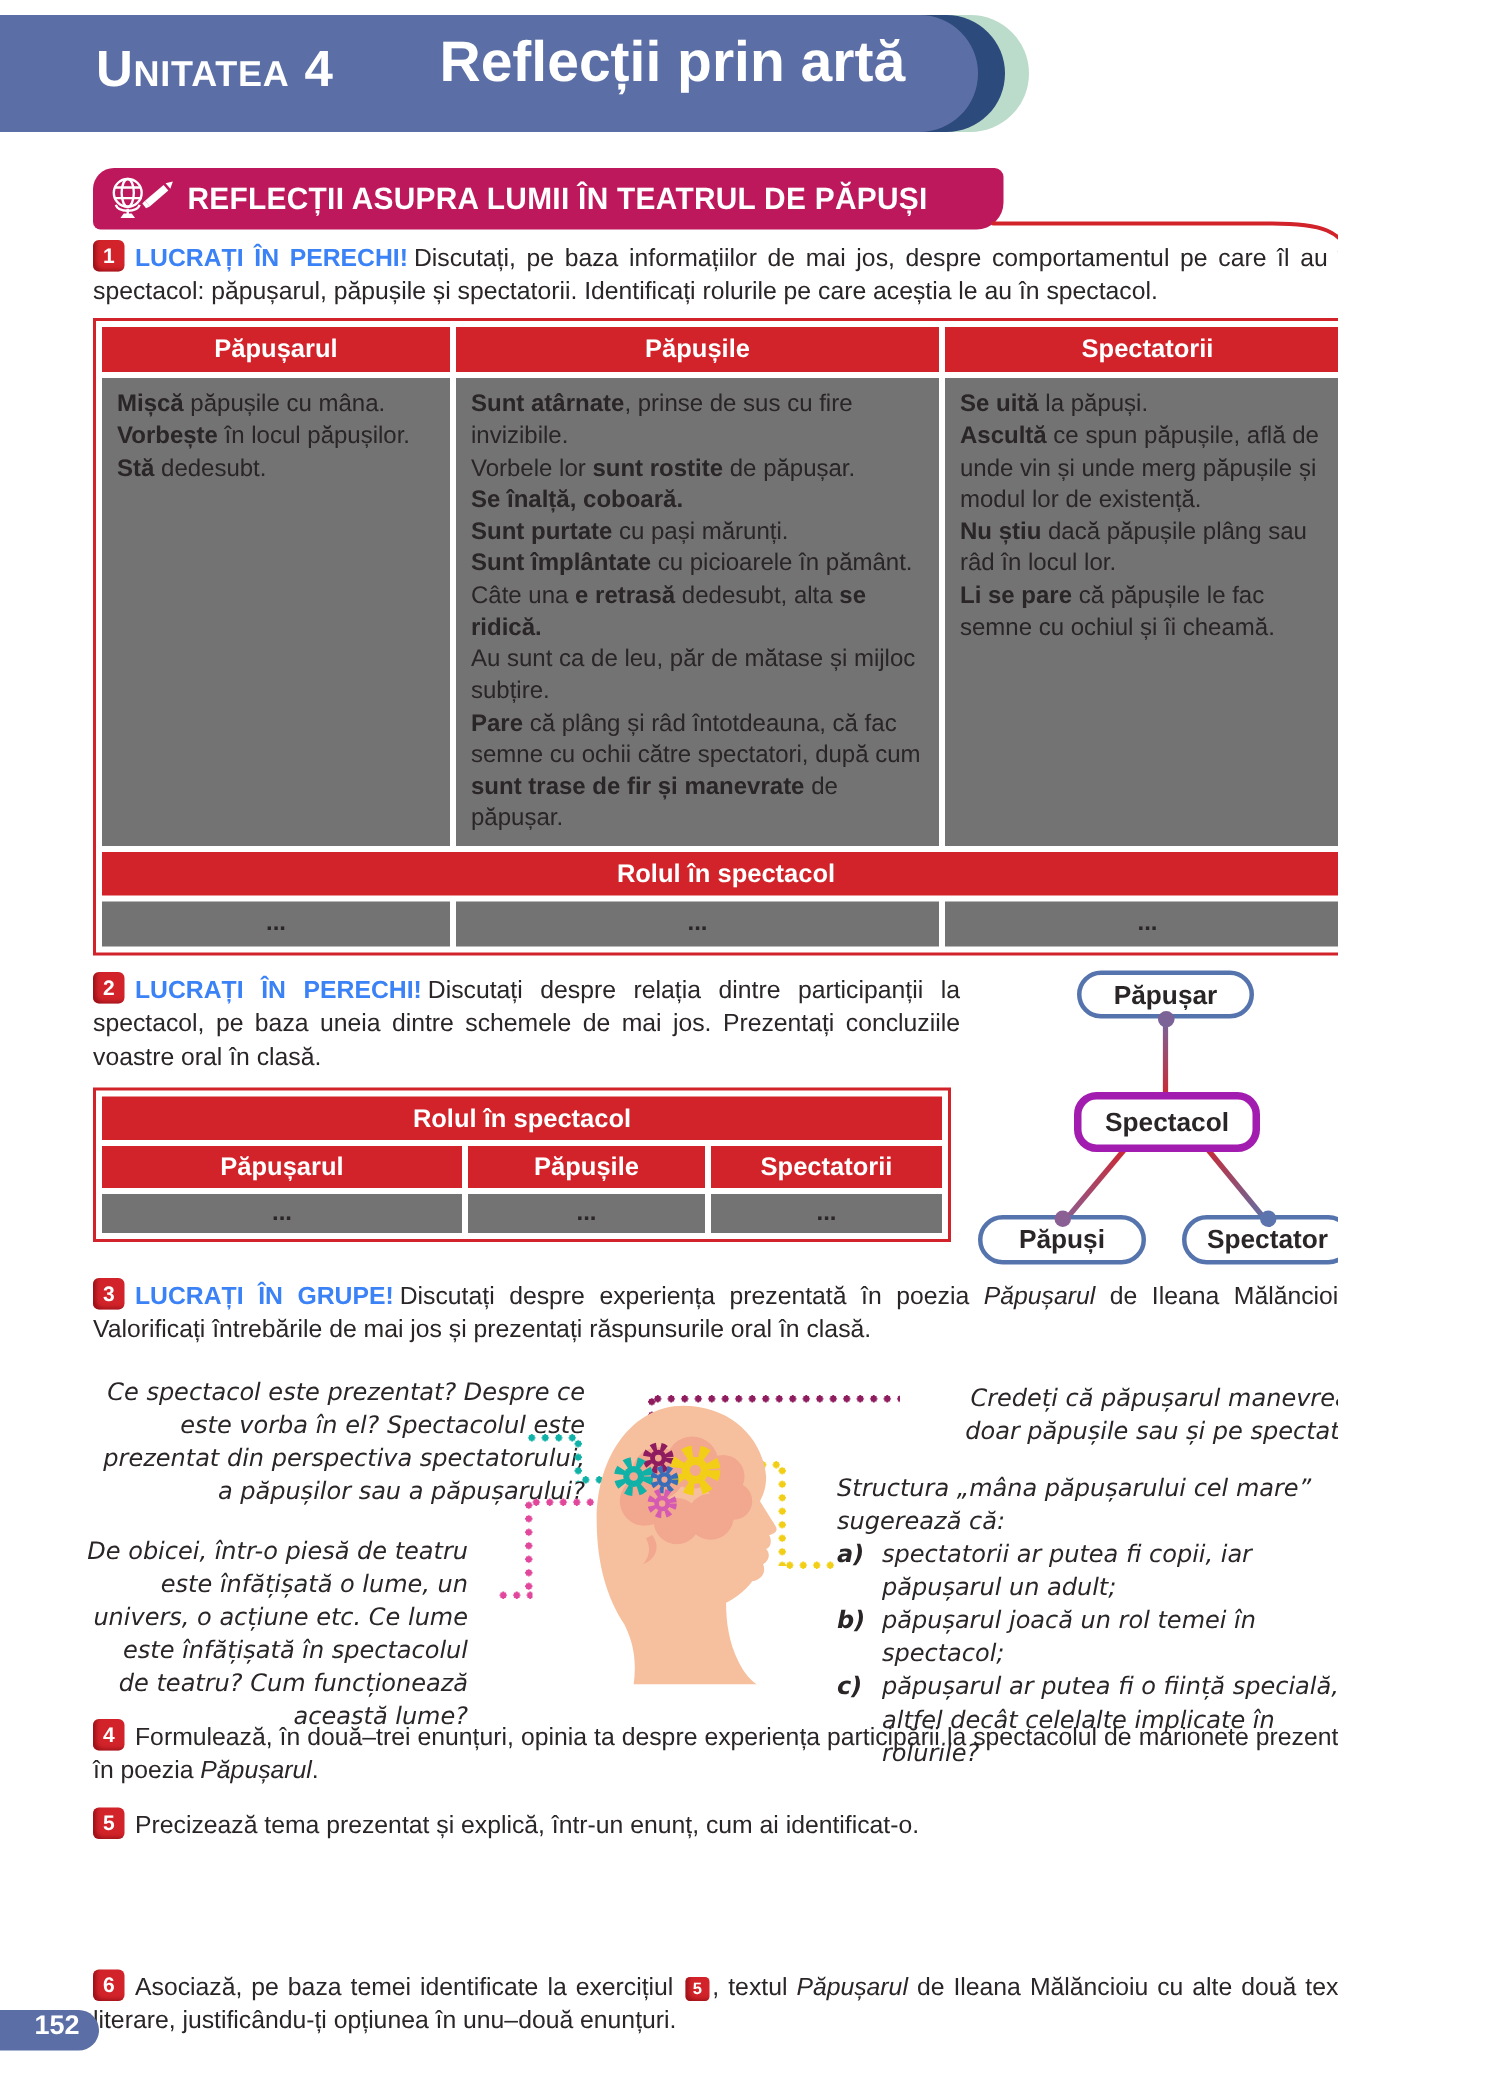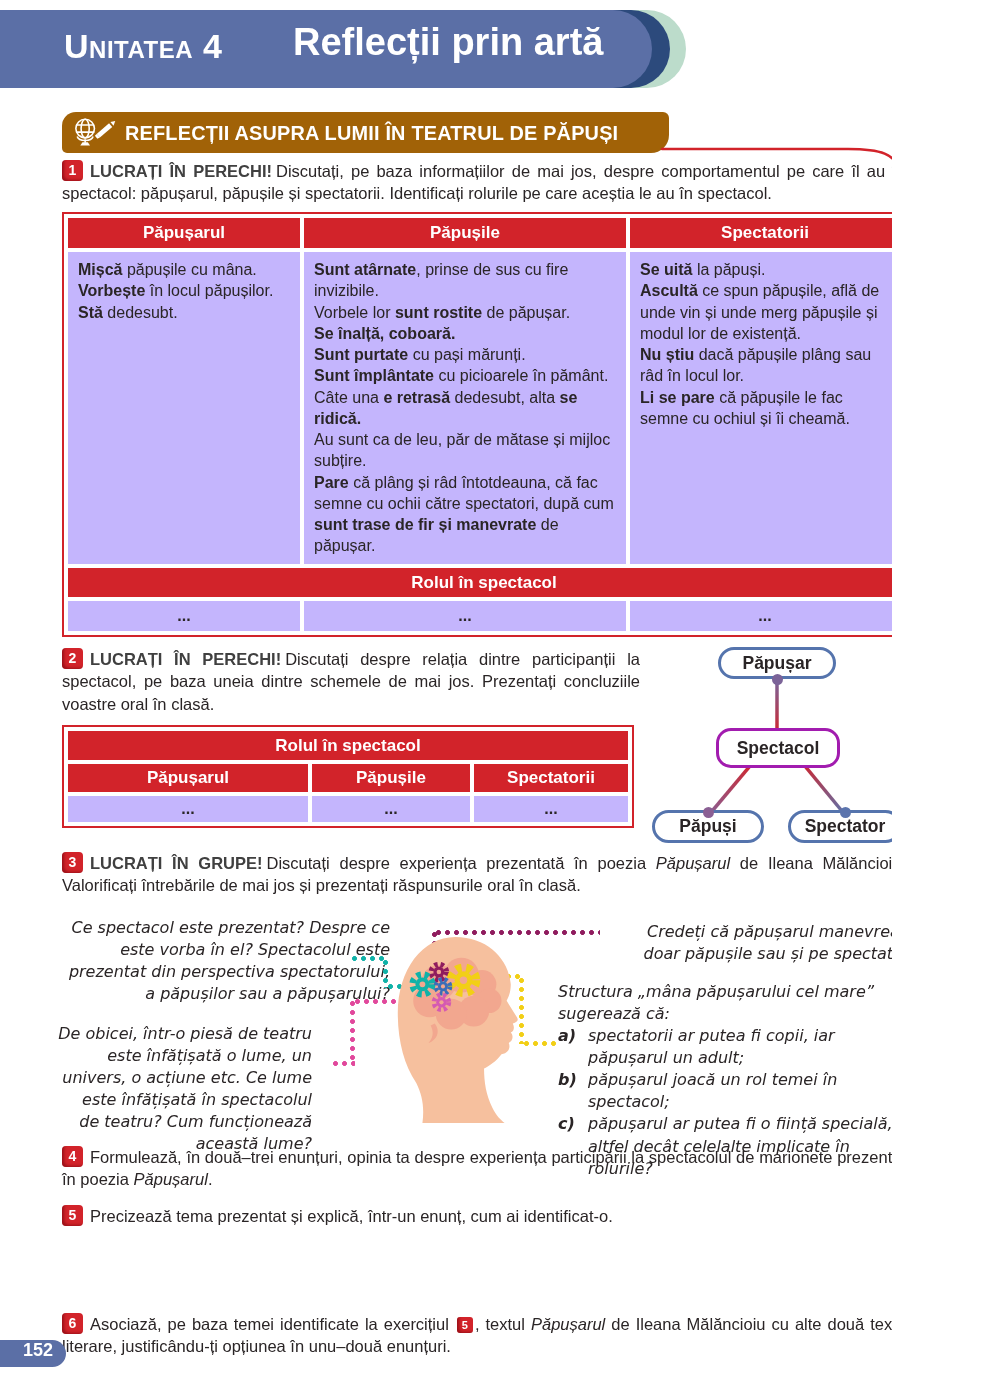--- a/index.html
+++ b/index.html
@@ -9,64 +9,64 @@
   
   .band-layer{position:absolute;top:10px;left:0;height:78px;border-radius:0 40px 40px 0;}
   .band-mint{width:686px;background:#bcdccb;}
   .band-navy{width:670px;background:#2c4a7c;}
   .band-blue{width:652px;background:#5b6fa6;}
   .unit-label{position:absolute;top:27px;left:64px;color:#fff;font-weight:bold;
               font-size:34px;font-variant:small-caps;letter-spacing:.5px;}
   .unit-title{position:absolute;top:21px;left:293px;color:#fff;font-weight:bold;font-size:38px;}
 
   
-  .banner{position:absolute;top:112px;left:62px;width:607px;height:41px;background:#a16207;
+  .banner{position:absolute;top:112px;left:62px;width:607px;height:41px;background:#be185d;
           border-radius:14px 6px 18px 5px;display:flex;align-items:center;}
   .banner-icon{margin-left:9px;flex:0 0 auto;}
   .banner-title{color:#fff;font-weight:bold;font-size:20.5px;margin-left:8px;letter-spacing:.2px;
                 transform:scaleX(.97);transform-origin:left center;white-space:nowrap;}
   .swoosh{position:absolute;top:128px;left:660px;}
 
   
   .ex{position:absolute;left:62px;width:844px;font-size:16.5px;line-height:1.36;text-align:justify;}
   .badge{display:inline-block;vertical-align:2px;min-width:21px;height:21px;line-height:21px;
          background:#d2232a;color:#fff;font-weight:bold;font-size:14px;text-align:center;
          border-radius:4px;box-shadow:inset 3px -2px 3px -1px rgba(110,0,10,.55);margin-right:7px;}
   .badge-inline{min-width:16px;height:16px;line-height:16px;font-size:11px;vertical-align:1px;
         margin:0 2px;border-radius:3px;}
-  .tag{color:#404040;font-weight:bold;margin-right:4px;}
+  .tag{color:#3b82f6;font-weight:bold;margin-right:4px;}
 
   
   .rtable{position:absolute;border:2px solid #d2232a;background:#fff;padding:4px;}
   .t1{left:62px;top:212px;width:844px;box-sizing:border-box;}
   .t-row{display:grid;grid-gap:4px;}
   .t1 .t-row{grid-template-columns:232px 322px 270px;}
   .t-head{background:#d2232a;color:#fff;font-weight:bold;font-size:17px;text-align:center;
           height:30px;line-height:30px;}
-  .t-cell{background:#c4b5fd;font-size:16px;line-height:1.33;padding:7px 10px;box-sizing:border-box;}
+  .t-cell{background:#737373;font-size:16px;line-height:1.33;padding:7px 10px;box-sizing:border-box;}
   .t1 .t-body .t-cell{min-height:304px;}
   .t-span{margin-top:4px;background:#d2232a;color:#fff;font-weight:bold;font-size:17px;
           text-align:center;height:29px;line-height:29px;}
   .t-dots{margin-top:4px;}
   .t-dots .t-cell{height:30px;line-height:16px;text-align:center;font-weight:bold;padding:7px 0;}
   .tline{margin:0;}
   .t2{left:62px;top:725px;width:572px;box-sizing:border-box;}
   .t2 .t-row{grid-template-columns:240px 158px 154px;}
   .t2 .t-head{height:28px;line-height:28px;}
   .t2 .t-title{background:#d2232a;color:#fff;font-weight:bold;font-size:17px;text-align:center;
                height:29px;line-height:29px;margin-bottom:4px;}
   .t2 .t-dots .t-cell{height:26px;padding:5px 0;}
 
   
   .diagram{position:absolute;left:640px;top:640px;width:330px;height:215px;}
   .dg-svg{position:absolute;left:0;top:0;z-index:1;}
   .node{position:absolute;z-index:2;background:#fff;border:3px solid #5574ad;border-radius:17px;
         display:flex;align-items:center;justify-content:center;font-weight:bold;font-size:17.5px;
         box-sizing:border-box;color:#2a2526;}
-  .node-center{border:3px solid #a21caf;border-radius:15px;}
+  .node-center{border:5px solid #a21caf;border-radius:15px;}
   .dg-dot{position:absolute;z-index:3;width:11px;height:11px;border-radius:50%;}
 
   
   .qsection{position:absolute;left:0;top:905px;width:1000px;height:235px;}
   .q{position:absolute;font-family:"DejaVu Sans",sans-serif;font-style:italic;font-size:16px;
      line-height:1.38;color:#2a2526;}
   .q-right{text-align:right;}
   .q-list{margin:0;padding:0;list-style:none;}
   .q-list li{display:flex;margin:0;}
   .q-marker{flex:0 0 30px;font-weight:bold;}

